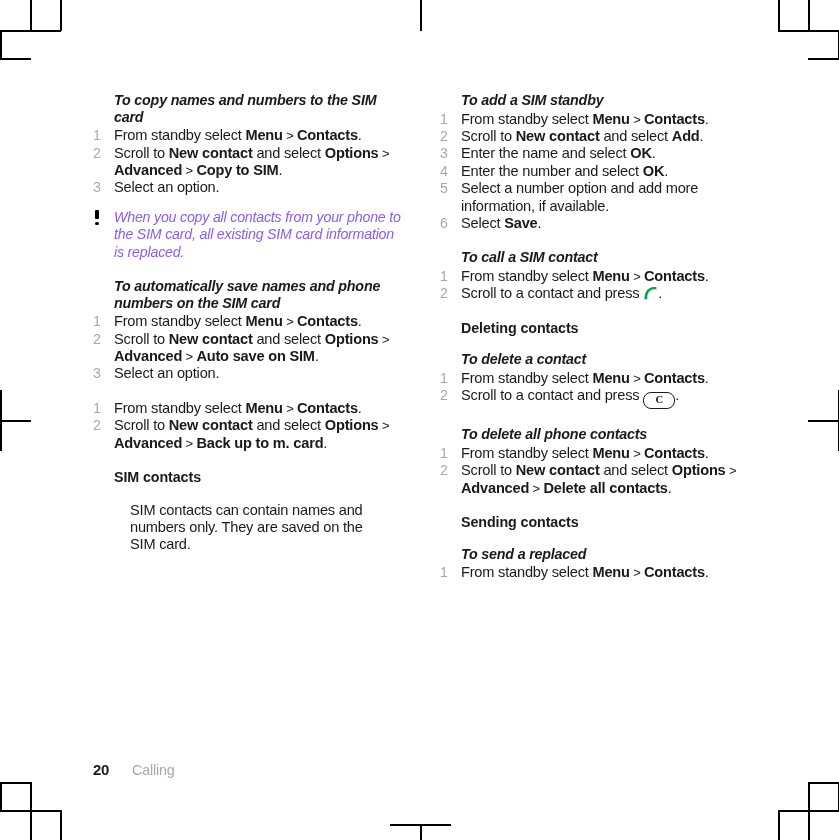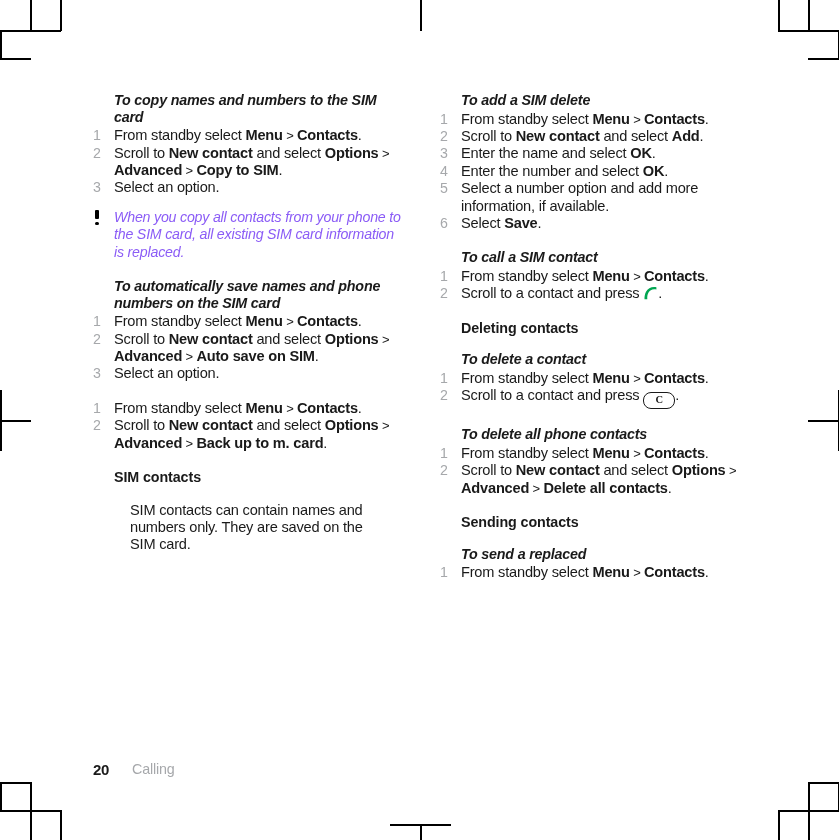--- a/index.html
+++ b/index.html
@@ -151,21 +151,21 @@
     color: #1a1a1a;
     font-family: "Liberation Serif", serif;
   }
 
   
   .footer {
     position: absolute;
     left: 93px;
     bottom: 62px;
     display: flex;
-    align-items: flex-start;
+    align-items: flex-end;
     gap: 23px;
   }
   .footer .pg {
     font-size: 15px;
     font-weight: bold;
     color: #1a1a1a;
     letter-spacing: -0.3px;
   }
   .footer .chap {
     font-size: 14.3px;
@@ -253,21 +253,21 @@
       </ol>
 
       <div class="sp-lg"></div>
 
       <h2 class="h2">SIM contacts</h2>
       <p class="body-p">SIM contacts can contain names and numbers only. They are saved on the SIM card.</p>
     </div>
 
     <div class="col">
 
-      <h3 class="h3">To add a SIM delete</h3>
+      <h3 class="h3">To add a SIM standby</h3>
       <ol class="steps">
         <li><span>From standby select </span><b>Menu</b><span class="gt"> &gt; </span><b>Contacts</b><span>.</span></li>
         <li><span>Scroll to </span><b>New contact</b><span> and select </span><b>Add</b><span>.</span></li>
         <li><span>Enter the name and select </span><b>OK</b><span>.</span></li>
         <li><span>Enter the number and select </span><b>OK</b><span>.</span></li>
         <li><span>Select a number option and add more information, if available.</span></li>
         <li><span>Select </span><b>Save</b><span>.</span></li>
       </ol>
 
       <div class="sp-lg"></div>

